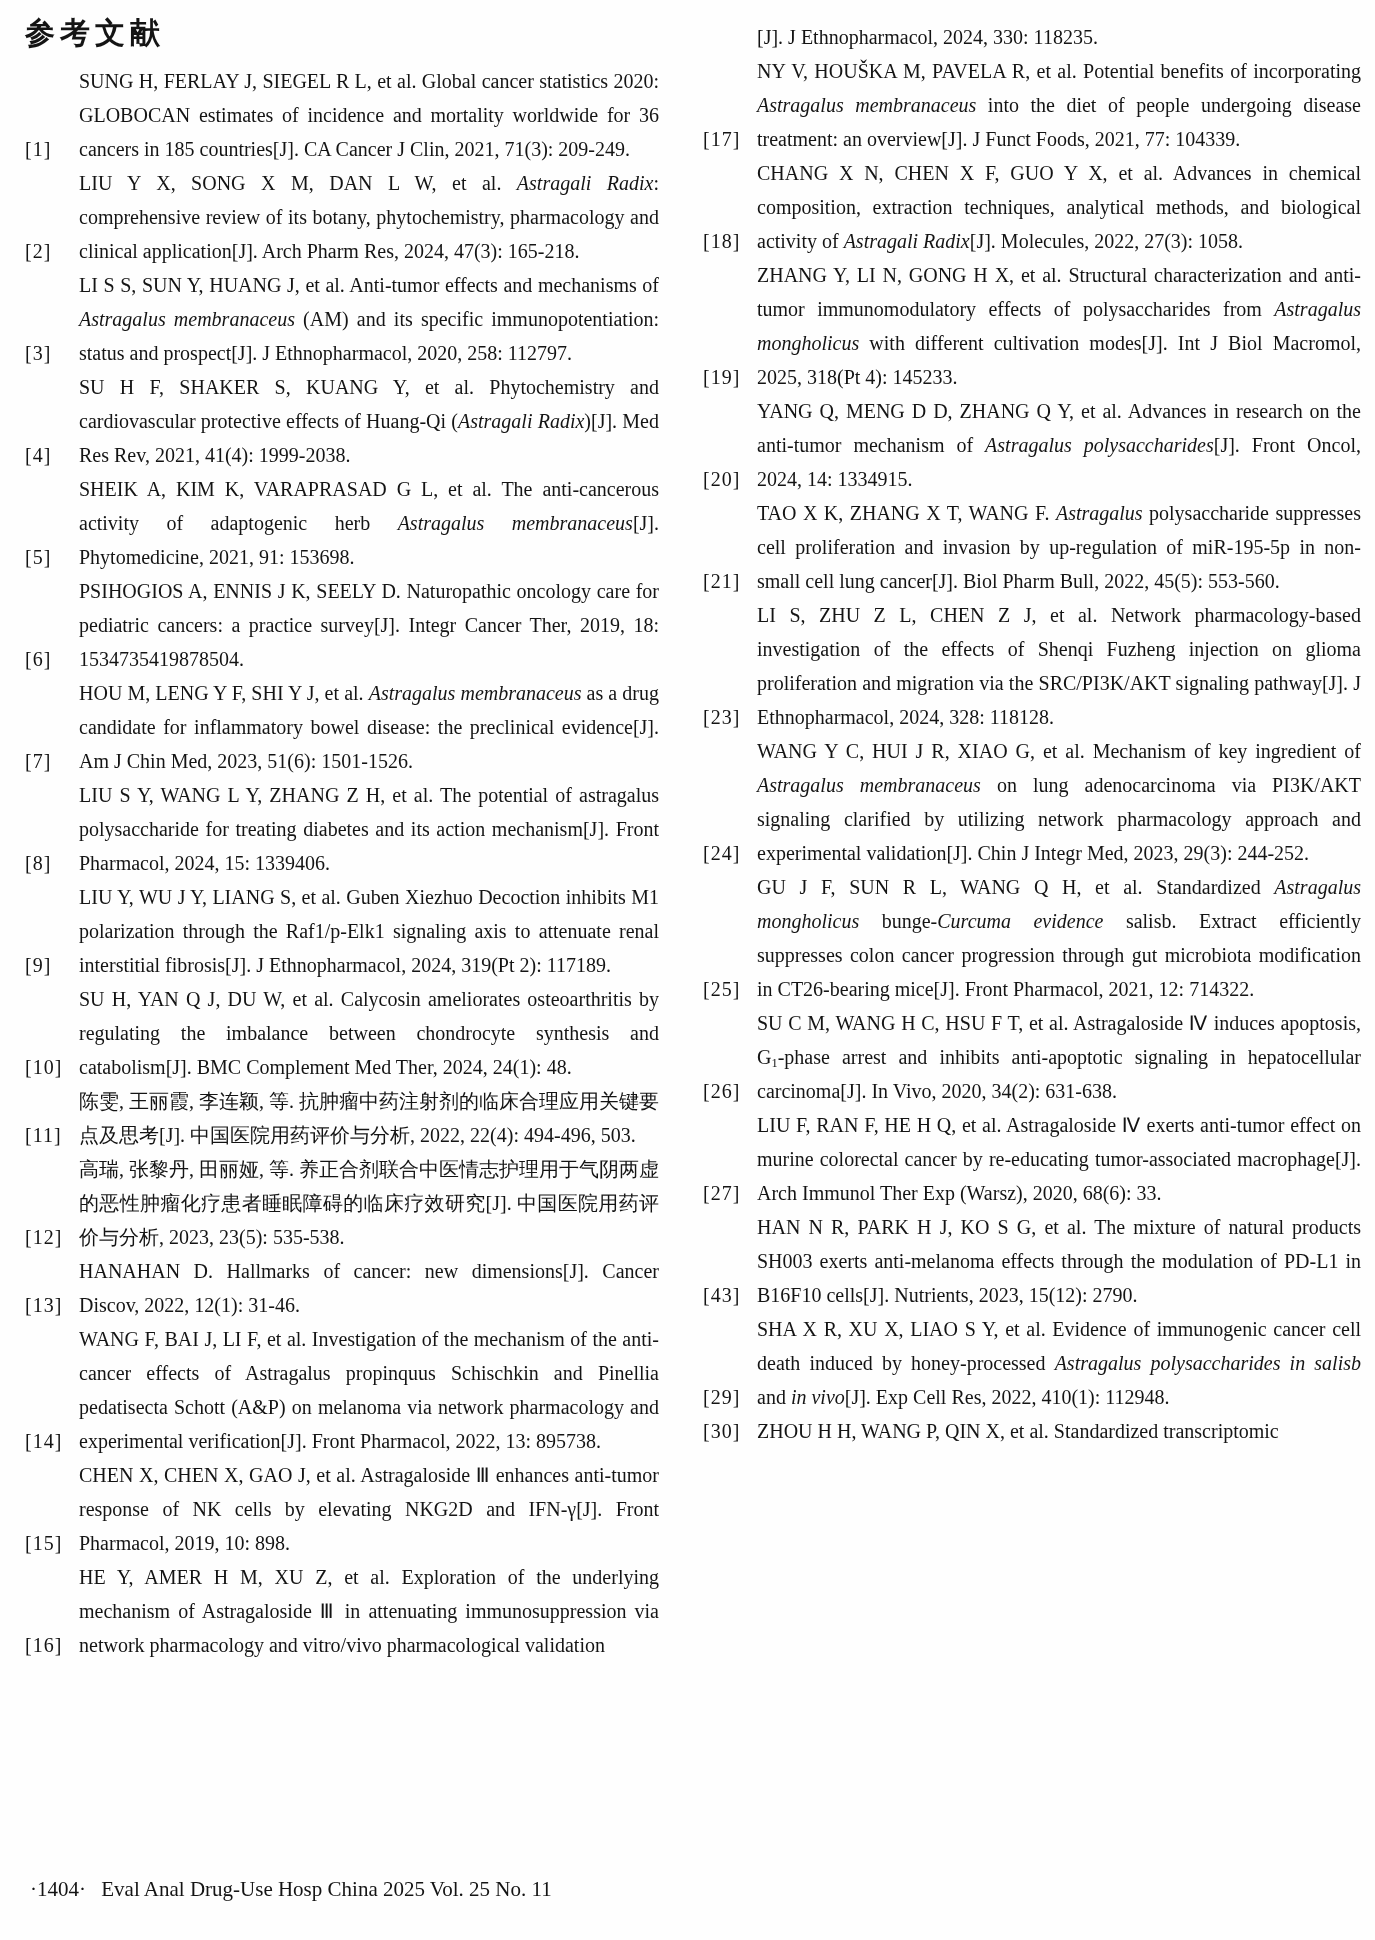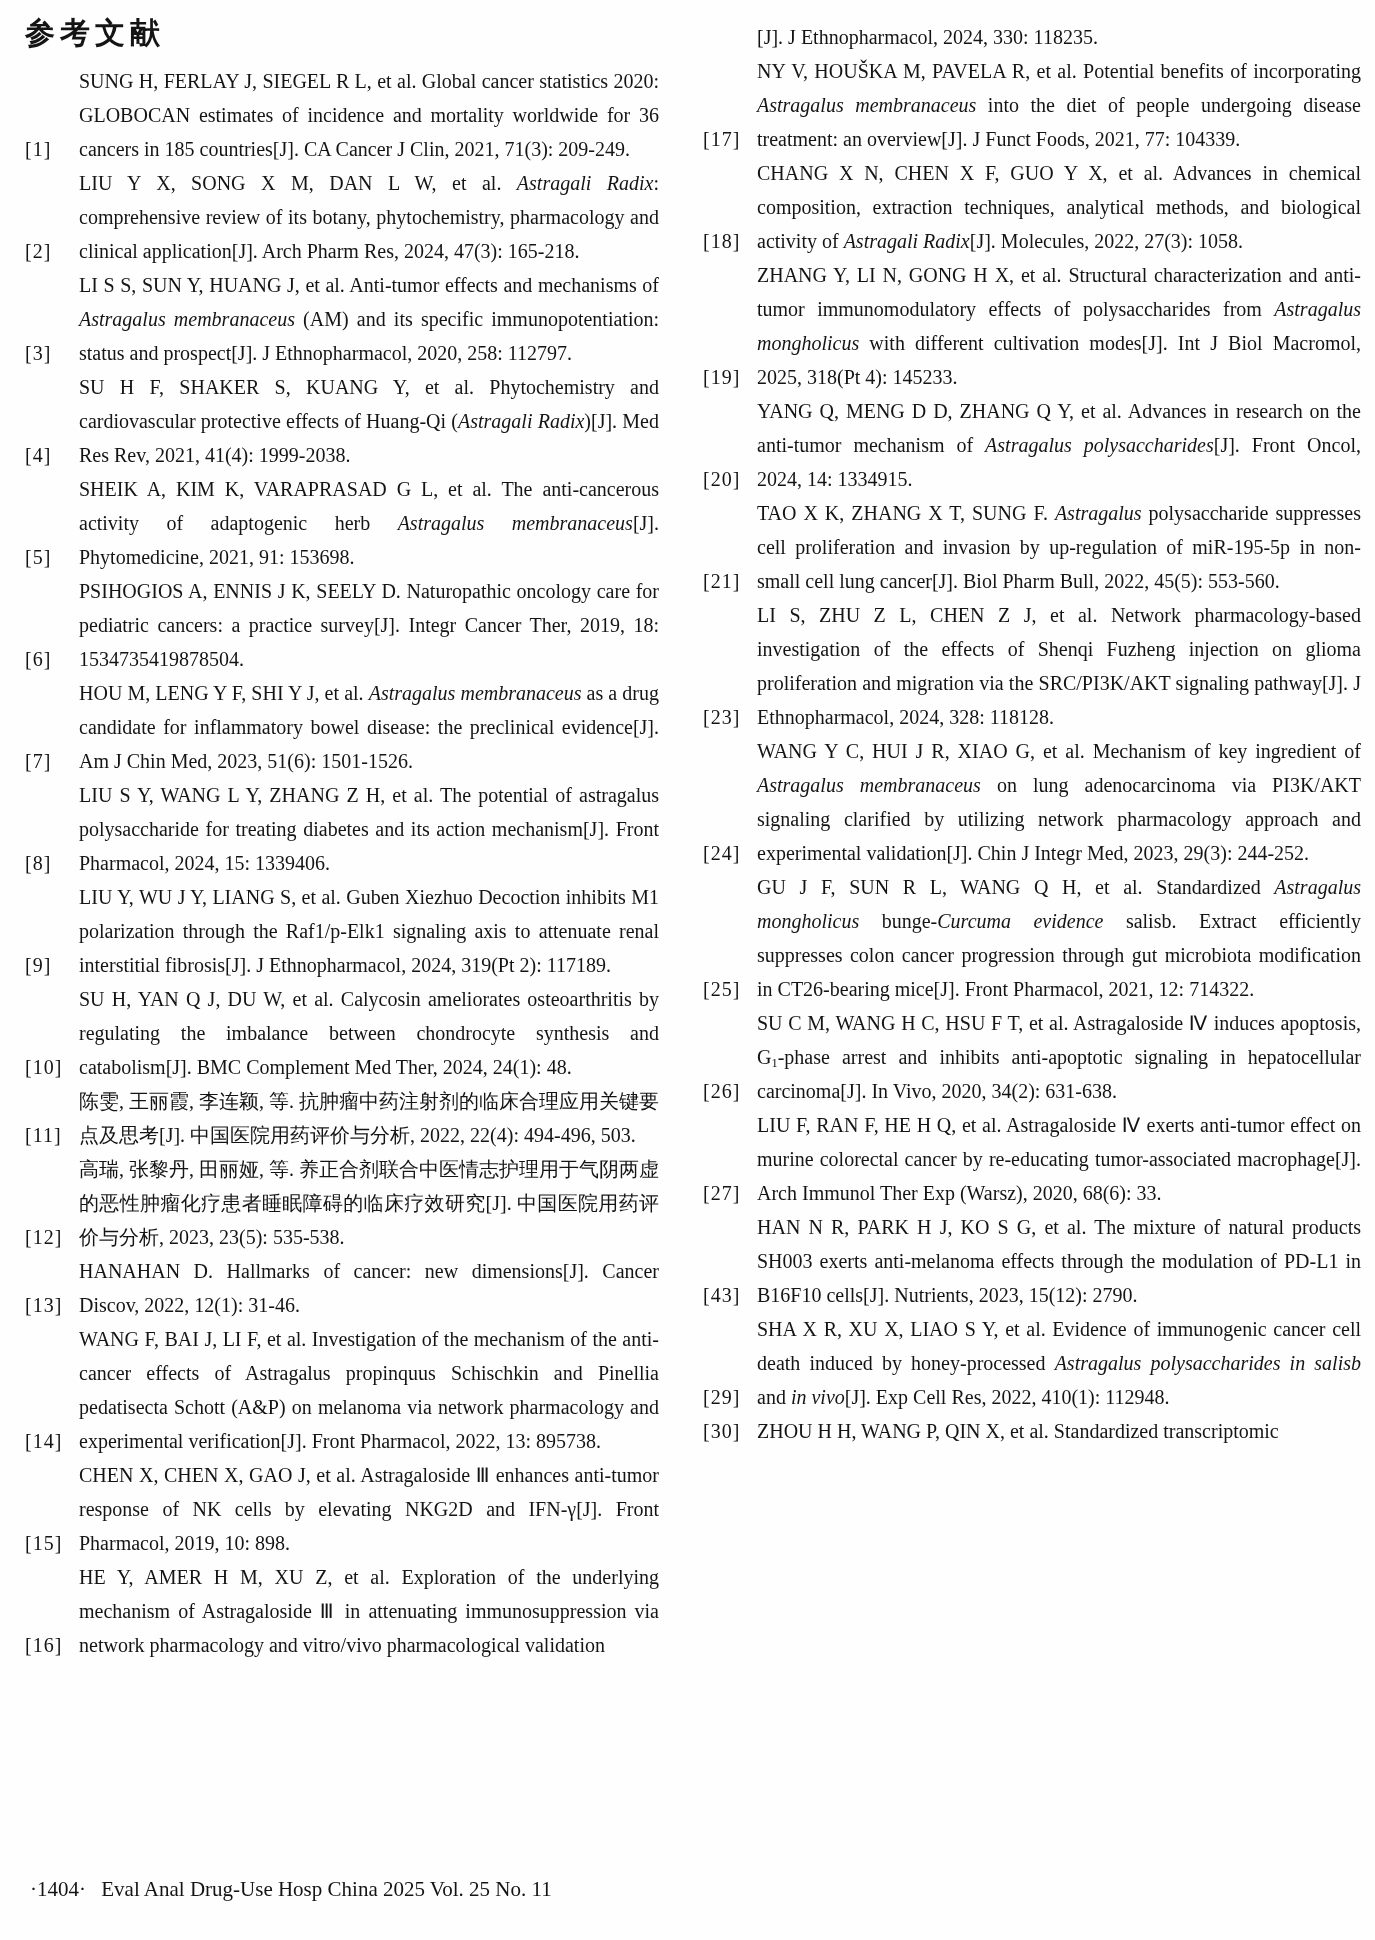--- a/index.html
+++ b/index.html
@@ -154,21 +154,21 @@
       <div class="ref">
         <span class="ref-label">[19]</span>
         <span class="ref-text"><span>ZHANG Y, LI N, GONG H X, et al. Structural characterization and anti-tumor immunomodulatory effects of polysaccharides from </span><span class="it">Astragalus mongholicus</span><span> with different cultivation modes[J]. Int J Biol Macromol, 2025, 318(Pt 4): 145233.</span></span>
       </div>
       <div class="ref">
         <span class="ref-label">[20]</span>
         <span class="ref-text"><span>YANG Q, MENG D D, ZHANG Q Y, et al. Advances in research on the anti-tumor mechanism of </span><span class="it">Astragalus polysaccharides</span><span>[J]. Front Oncol, 2024, 14: 1334915.</span></span>
       </div>
       <div class="ref">
         <span class="ref-label">[21]</span>
-        <span class="ref-text"><span>TAO X K, ZHANG X T, SUNG F. </span><span class="it">Astragalus</span><span> polysaccharide suppresses cell proliferation and invasion by up-regulation of miR-195-5p in non-small cell lung cancer[J]. Biol Pharm Bull, 2022, 45(5): 553-560.</span></span>
+        <span class="ref-text"><span>TAO X K, ZHANG X T, WANG F. </span><span class="it">Astragalus</span><span> polysaccharide suppresses cell proliferation and invasion by up-regulation of miR-195-5p in non-small cell lung cancer[J]. Biol Pharm Bull, 2022, 45(5): 553-560.</span></span>
       </div>
       <div class="ref">
         <span class="ref-label">[23]</span>
         <span class="ref-text"><span>LI S, ZHU Z L, CHEN Z J, et al. Network pharmacology-based investigation of the effects of Shenqi Fuzheng injection on glioma proliferation and migration via the SRC/PI3K/AKT signaling pathway[J]. J Ethnopharmacol, 2024, 328: 118128.</span></span>
       </div>
       <div class="ref">
         <span class="ref-label">[24]</span>
         <span class="ref-text"><span>WANG Y C, HUI J R, XIAO G, et al. Mechanism of key ingredient of </span><span class="it">Astragalus membranaceus</span><span> on lung adenocarcinoma via PI3K/AKT signaling clarified by utilizing network pharmacology approach and experimental validation[J]. Chin J Integr Med, 2023, 29(3): 244-252.</span></span>
       </div>
       <div class="ref">

